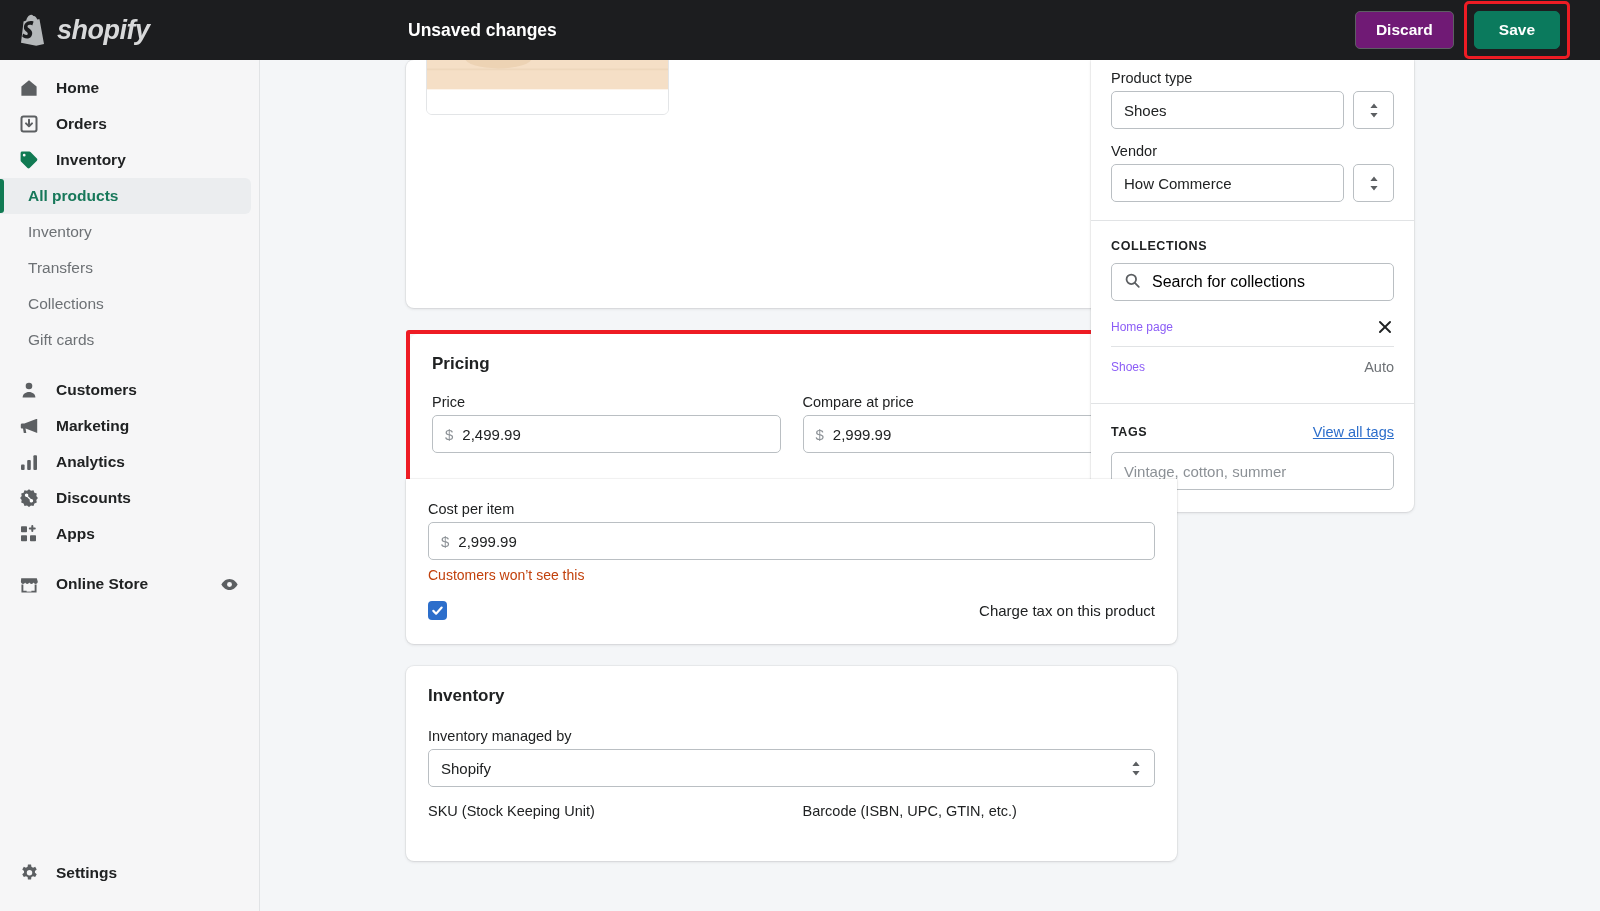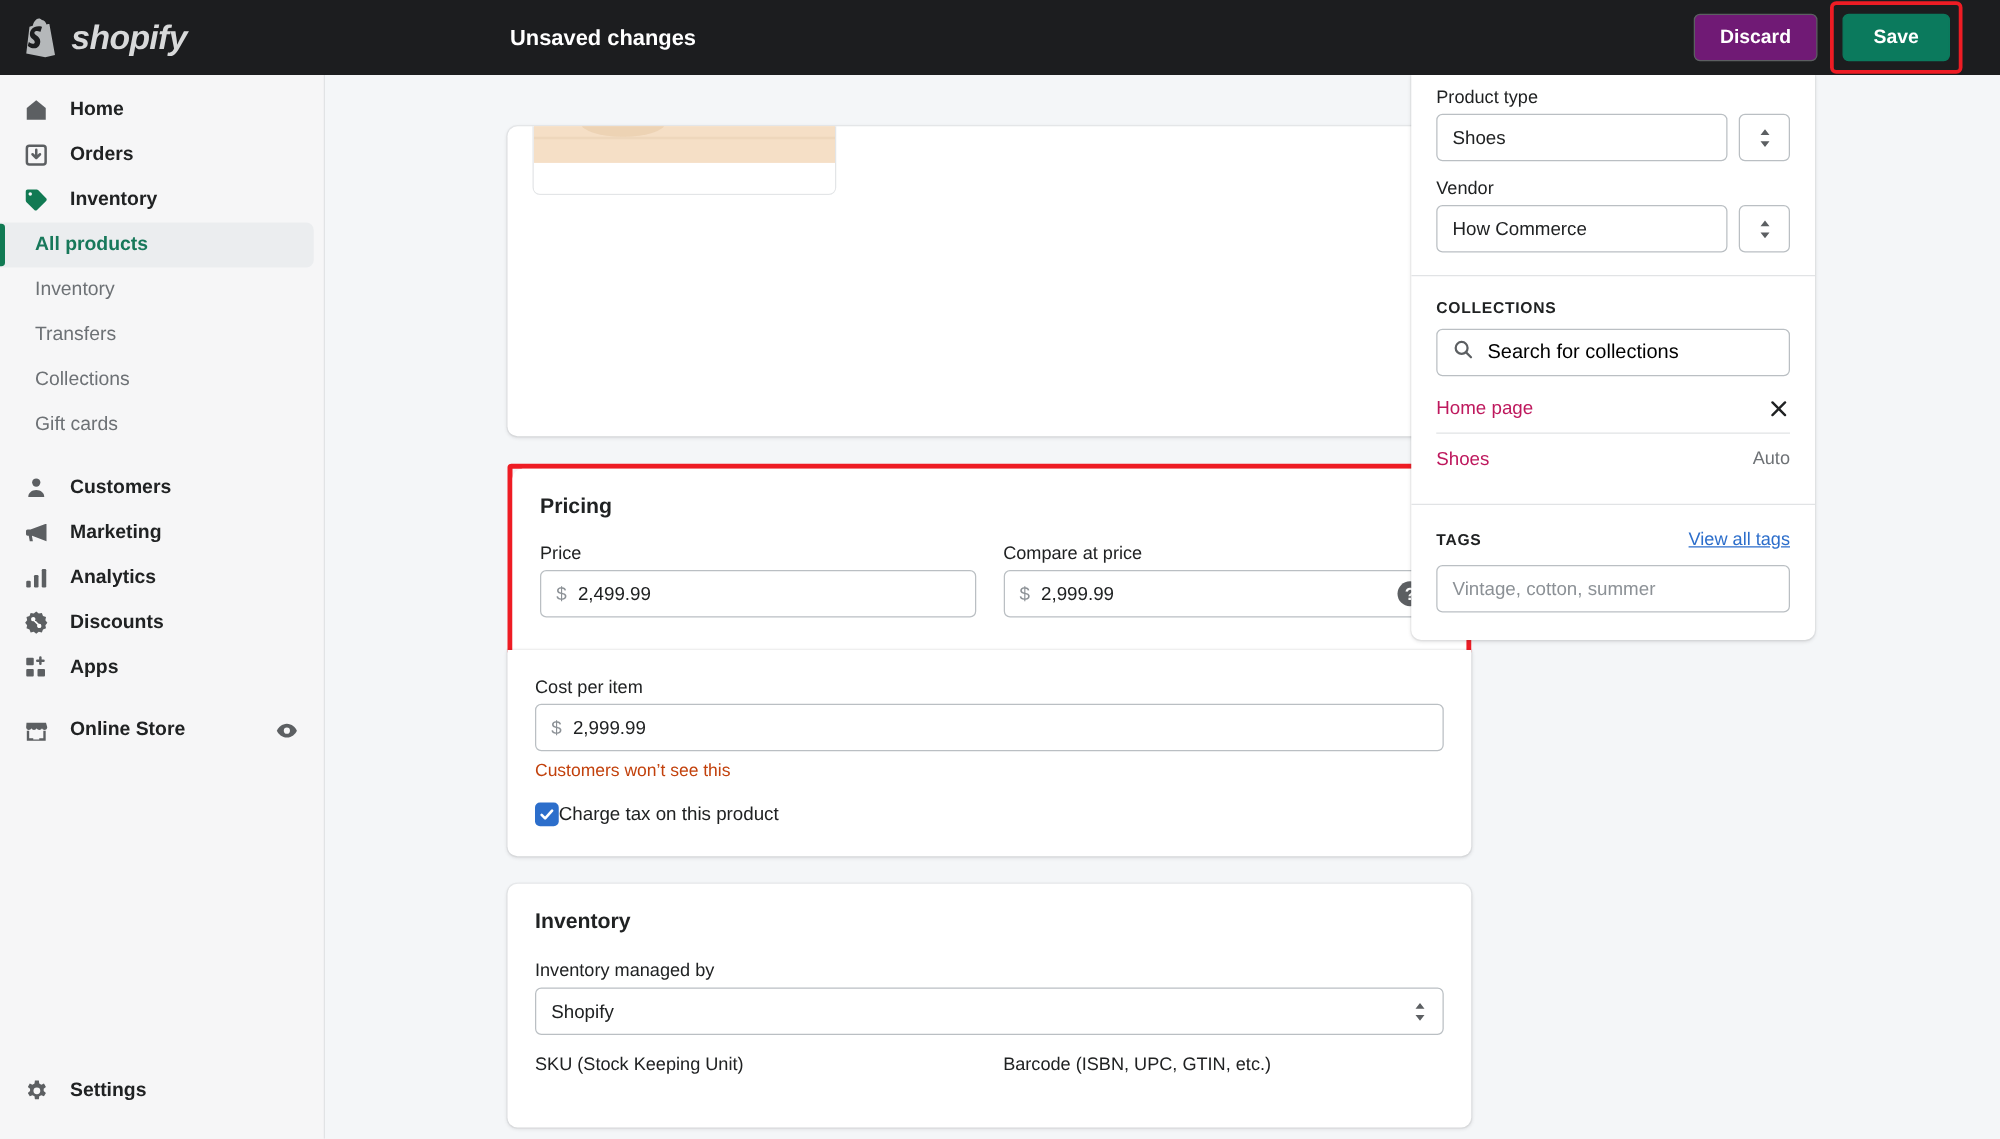--- a/index.html
+++ b/index.html
@@ -108,24 +108,24 @@
   }
   .settings-row .lbl { font-size: 15.5px; color: #202223; font-weight: 600; }
 
   
   .content {
     position: absolute; top: 60px; left: 260px;
     width: 1340px; height: 851px; background: #f4f6f8;
     overflow: hidden;
   }
   .col-main {
-    position: absolute; left: 146px; top: 0; width: 771px; margin-top: 41px;
+    position: absolute; left: 146px; top: 0; width: 771px;
   }
   .col-side {
-    position: absolute; left: 869px; top: 0; width: 323px;
+    position: absolute; left: 831px; top: 0; width: 323px;
   }
 
   .card {
     background: #ffffff; border-radius: 8px;
     box-shadow: 0 0 0 1px rgba(63,63,68,0.05), 0 1px 3px rgba(63,63,68,0.15);
   }
 
   
   .media-card { padding: 0 20px 20px 20px; }
   .media-row { display: flex; align-items: flex-start; gap: 12px; padding-top: 0; }
@@ -156,21 +156,21 @@
   .input .prefix { color: #8c9196; font-size: 15px; }
   .input .val { color: #202223; font-size: 15px; }
   .input .phold { color: #8c9196; font-size: 15px; }
   .help-dot {
     margin-left: auto; width: 20px; height: 20px; border-radius: 50%;
     background: #5c5f62; color: #fff; font-size: 14px; font-weight: 700;
     display: flex; align-items: center; justify-content: center;
     cursor: pointer; line-height: 1;
   }
 
-  .checkrow { display: flex; align-items: center; cursor: pointer; }
+  .checkrow { display: flex; align-items: center; cursor: pointer; justify-content: space-between; }
   .checkbox {
     width: 19px; height: 19px; border-radius: 4px; background: #2c6ecb;
     display: flex; align-items: center; justify-content: center;
   }
   .checkrow .lbl { font-size: 15px; color: #202223; }
 
   .select {
     height: 38px; border: 1px solid #babfc3; border-radius: 5px;
     background: #fff; display: flex; align-items: center;
     padding: 0 12px; cursor: pointer;
@@ -195,21 +195,21 @@
   .search-input {
     height: 38px; border: 1px solid #babfc3; border-radius: 5px;
     background: #fff; display: flex; align-items: center;
     padding: 0 12px; gap: 11px; cursor: text;
   }
   .coll-row {
     display: flex; align-items: center; height: 40px;
     border-bottom: 1px solid #e1e3e5;
   }
   .coll-row:last-child { border-bottom: none; }
-  .coll-row .nm { font-size: 15px; color: #be185d; }
+  .coll-row .nm { font-size: 12px; color: #8b5cf6; }
   .coll-row .rt { margin-left: auto; font-size: 14.5px; color: #6d7175; }
   .x-btn { margin-left: auto; cursor: pointer; display: flex; }
   .tags-head { display: flex; align-items: center; justify-content: space-between; }
   .link {
     font-size: 14.5px; color: #2c6ecb; text-decoration: underline; cursor: pointer;
   }
   .tag-pill {
     display: inline-flex; align-items: center; gap: 9px;
     background: #e4e5e7; border-radius: 4px; padding: 5px 9px;
     font-size: 14.5px; color: #202223; cursor: default;

